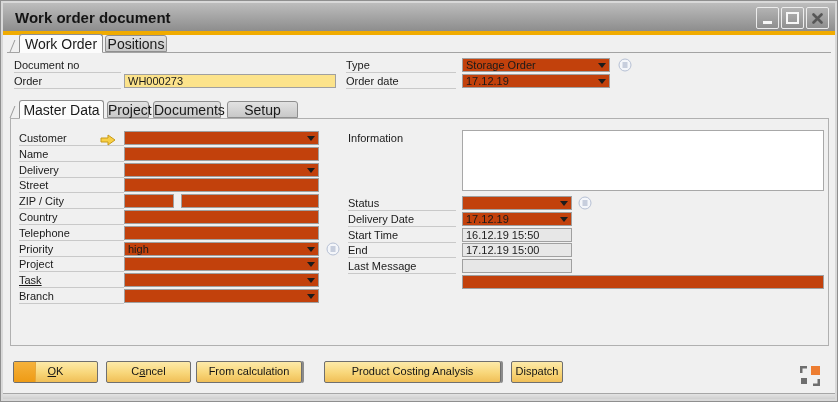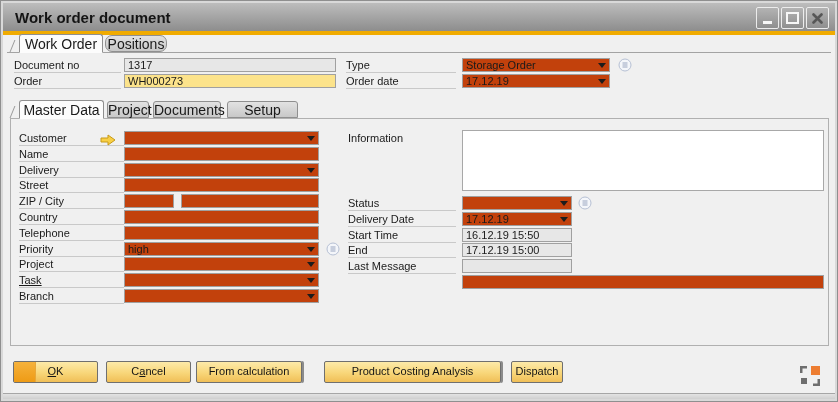--- a/index.html
+++ b/index.html
@@ -72,26 +72,25 @@
       </div>
     </div>
   </div>
   <div class="accentbar"></div>
 
   <div class="tabstub" style="left:11px;top:39px;height:12px;"></div>
   <div class="tabline" style="top:51px;"></div>
   <div class="tab active" style="left:18px;top:33px;width:84px;">
     <span>Work Order</span>
   </div>
-  <div class="tab inactive" style="left:104px;top:34px;width:62px;border-radius:7px;">
+  <div class="tab inactive" style="left:104px;top:34px;width:62px;">
     <span>Positions</span>
   </div>
 
   <div class="lbl" style="left:13px;top:57px;width:107px;">Document no</div>
-  <input class="fld ro" style="left: 123px; top: 57px; width: 212px;" value="1317">
   <div class="lbl" style="left:13px;top:73px;width:107px;">Order</div>
   <input class="fld yellow" style="left: 123px; top: 73px; width: 212px;" value="WH000273">
 
   <div class="lbl" style="left:345px;top:57px;width:110px;">Type</div>
   <div class="fld combo" style="left:461px;top:57px;width:148px;">
     <span class="cv">Storage Order</span>
     <span class="arrow"></span>
   </div>
   <span class="circle-ic" style="left:617px;top:57px;">
     <svg width="14" height="14" viewBox="0 0 14 14">

